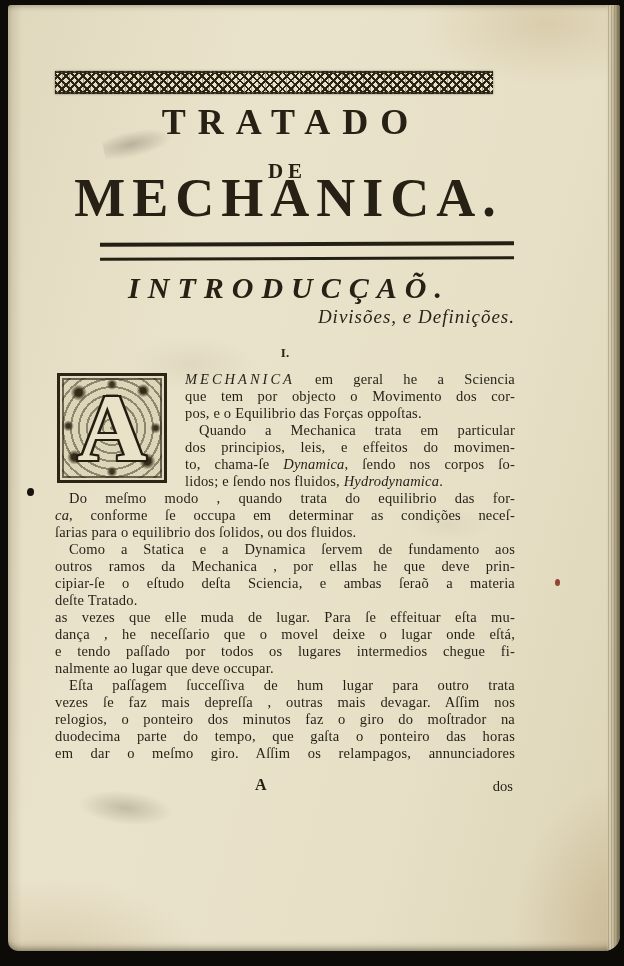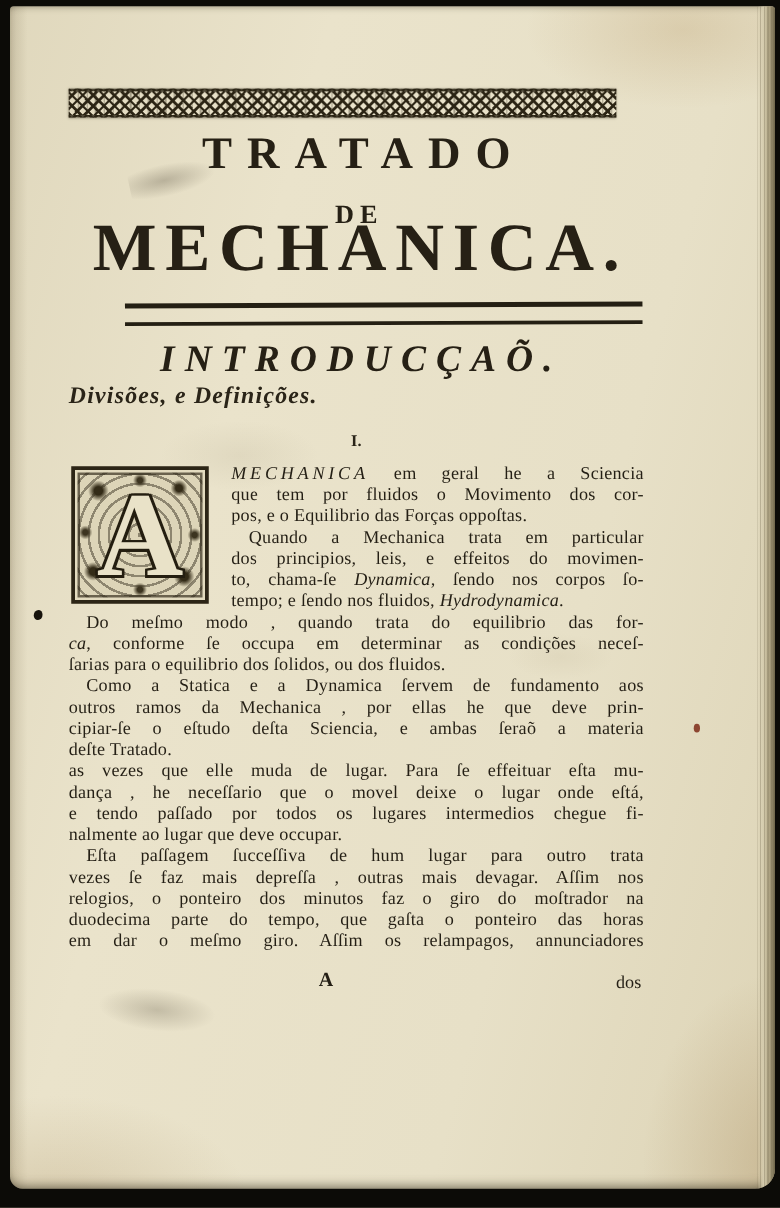--- a/index.html
+++ b/index.html
@@ -60,21 +60,21 @@
     transform: rotate(-0.2deg);
   }
 
   .intro-heading {
     position: absolute; left: 47px; top: 266px; width: 460px;
     text-align: center; font-style: italic; font-weight: 700;
     font-size: 30px; letter-spacing: 8px; text-indent: 8px; color: #262015;
   }
   .intro-subtitle {
     position: absolute; left: 47px; top: 301px; width: 460px;
-    text-align: left; font-style: italic; font-weight: 700;
+    text-align: right; font-style: italic; font-weight: 400;
     font-size: 19px; letter-spacing: 1px; color: #2a2418;
   }
   .section-number {
     position: absolute; left: 47px; top: 340px; width: 460px;
     text-align: center; font-weight: 700; font-size: 13px; color: #2a2418;
   }
 
   
   .text-block {
     position: absolute; left: 47px; top: 366px; width: 460px;
@@ -145,26 +145,26 @@
     <div class="intro-heading">INTRODUCÇAÕ.</div>
     <div class="intro-subtitle">Divisões, e Definições.</div>
     <div class="section-number">I.</div>
 
     <div class="text-block">
       <div class="drop-cap">
         <span class="drop-cap-letter">A</span>
       </div>
 
     <div class="bline"><span class="it sp">MECHANICA</span><span> em geral he a Sciencia</span></div>
-        <div class="bline"><span>que tem por fluidos o Movimento dos cor-</span></div>
+        <div class="bline"><span>que tem por objecto o Movimento dos cor-</span></div>
         <div class="bline pend"><span>pos, e o Equilibrio das Forças oppoſtas.</span></div>
         <div class="bline ind"><span>Quando a Mechanica trata em particular</span></div>
         <div class="bline"><span>dos principios, leis, e effeitos do movimen-</span></div>
         <div class="bline"><span>to, chama-ſe </span><span class="it">Dynamica</span><span>, ſendo nos corpos ſo-</span></div>
-        <div class="bline pend"><span>tempo; e ſendo nos fluidos, </span><span class="it">Hydrodynamica</span><span>.</span></div>
+        <div class="bline pend"><span>lidos; e ſendo nos fluidos, </span><span class="it">Hydrodynamica</span><span>.</span></div>
         <div class="bline ind"><span>Do meſmo modo , quando trata do equilibrio das for-</span></div>
         <div class="bline"><span class="it">ca</span><span>, conforme ſe occupa em determinar as condições neceſ-</span></div>
         <div class="bline pend"><span>ſarias para o equilibrio dos ſolidos, ou dos fluidos.</span></div>
         <div class="bline ind"><span>Como a Statica e a Dynamica ſervem de fundamento aos</span></div>
         <div class="bline"><span>outros ramos da Mechanica , por ellas he que deve prin-</span></div>
         <div class="bline"><span>cipiar-ſe o eſtudo deſta Sciencia, e ambas ſeraõ a materia</span></div>
         <div class="bline pend"><span>deſte Tratado.</span></div>
         <div class="bline"><span>as vezes que elle muda de lugar. Para ſe effeituar eſta mu-</span></div>
         <div class="bline"><span>dança , he neceſſario que o movel deixe o lugar onde eſtá,</span></div>
         <div class="bline"><span>e tendo paſſado por todos os lugares intermedios chegue fi-</span></div>

